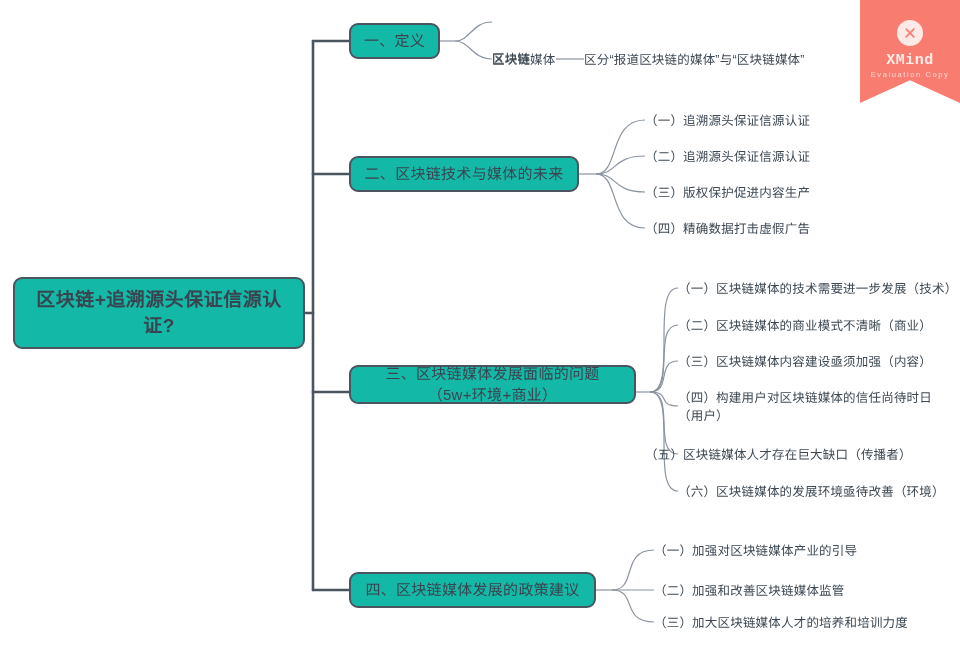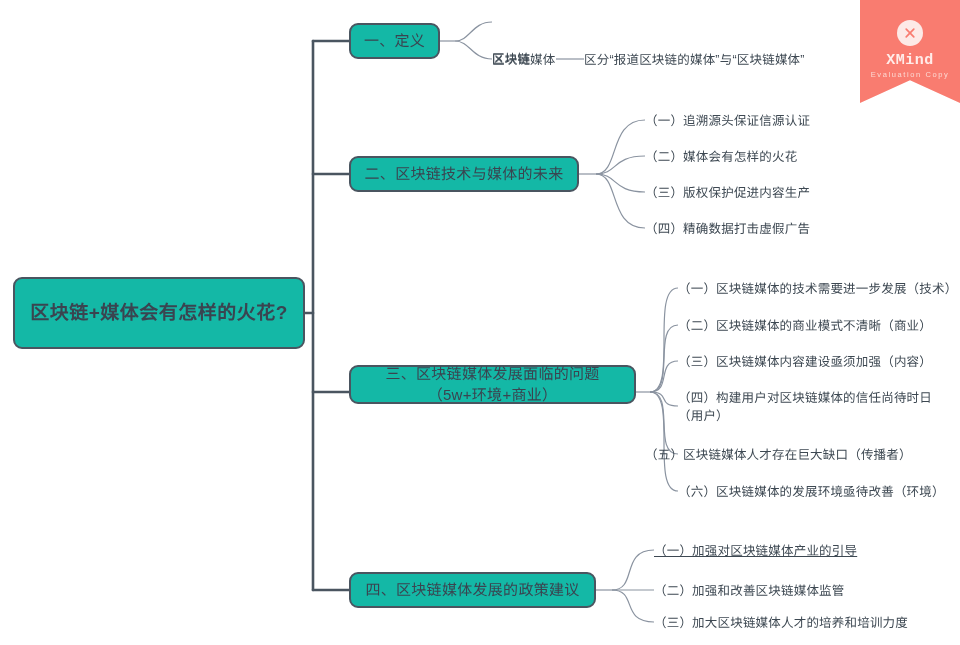--- a/index.html
+++ b/index.html
@@ -159,21 +159,21 @@
     <path d="M650 392 C676 392 652 454 678 454" fill="none" stroke="#8a93a0" stroke-width="1.2"></path>
     <path d="M650 392 C678 392 650 491 678 491" fill="none" stroke="#8a93a0" stroke-width="1.2"></path>
 
     <path d="M596 590 H612" fill="none" stroke="#8a93a0" stroke-width="1.2"></path>
     <path d="M612 590 C638 590 620 550 654 550" fill="none" stroke="#8a93a0" stroke-width="1.2"></path>
     <path d="M612 590 H654" fill="none" stroke="#8a93a0" stroke-width="1.2"></path>
     <path d="M612 590 C638 590 620 622 654 622" fill="none" stroke="#8a93a0" stroke-width="1.2"></path>
   </svg>
 
   <div class="node node-root" style="left:13px; top:277px; width:292px; height:72px;">
-    <span>区块链+媒体会有怎样的火花?</span>
+    <span>区块链+追溯源头保证信源认证?</span>
   </div>
 
   <div class="node node-branch" style="left:349px; top:23px; width:91px; height:36px;">
     <span>一、定义</span>
   </div>
   <div class="leaf" style="left:492px; top:14px;margin-top:36px;">
     <span>区块链</span>
   </div>
   <div class="leaf" style="left:492px; top:51px;">
     <span>区块链媒体</span>
@@ -182,21 +182,21 @@
     <span>区分“报道区块链的媒体”与“区块链媒体”</span>
   </div>
 
   <div class="node node-branch" style="left:349px; top:156px; width:230px; height:36px;">
     <span>二、区块链技术与媒体的未来</span>
   </div>
   <div class="leaf" style="left:645px; top:112px;">
     <span>（一）追溯源头保证信源认证</span>
   </div>
   <div class="leaf" style="left:645px; top:148px;">
-    <span>（二）媒体会有怎样的火花</span>
+    <span>（二）追溯源头保证信源认证</span>
   </div>
   <div class="leaf" style="left:645px; top:184px;">
     <span>（三）版权保护促进内容生产</span>
   </div>
   <div class="leaf" style="left:645px; top:220px;">
     <span>（四）精确数据打击虚假广告</span>
   </div>
 
   <div class="node node-branch" style="left:349px; top:365px; width:287px; height:39px;">
     <span>三、区块链媒体发展面临的问题（5w+环境+商业）</span>
@@ -216,21 +216,21 @@
   <div class="leaf" style="left:645px; top:446px;">
     <span>（五）区块链媒体人才存在巨大缺口（传播者）</span>
   </div>
   <div class="leaf" style="left:678px; top:483px;">
     <span>（六）区块链媒体的发展环境亟待改善（环境）</span>
   </div>
 
   <div class="node node-branch" style="left:349px; top:572px; width:247px; height:36px;">
     <span>四、区块链媒体发展的政策建议</span>
   </div>
-  <div class="leaf" style="left:654px; top:542px;text-decoration:underline;">
+  <div class="leaf" style="left:654px; top:542px;">
     <span>（一）加强对区块链媒体产业的引导</span>
   </div>
   <div class="leaf" style="left:654px; top:582px;">
     <span>（二）加强和改善区块链媒体监管</span>
   </div>
   <div class="leaf" style="left:654px; top:614px;">
     <span>（三）加大区块链媒体人才的培养和培训力度</span>
   </div>
 
   <div id="watermark">

